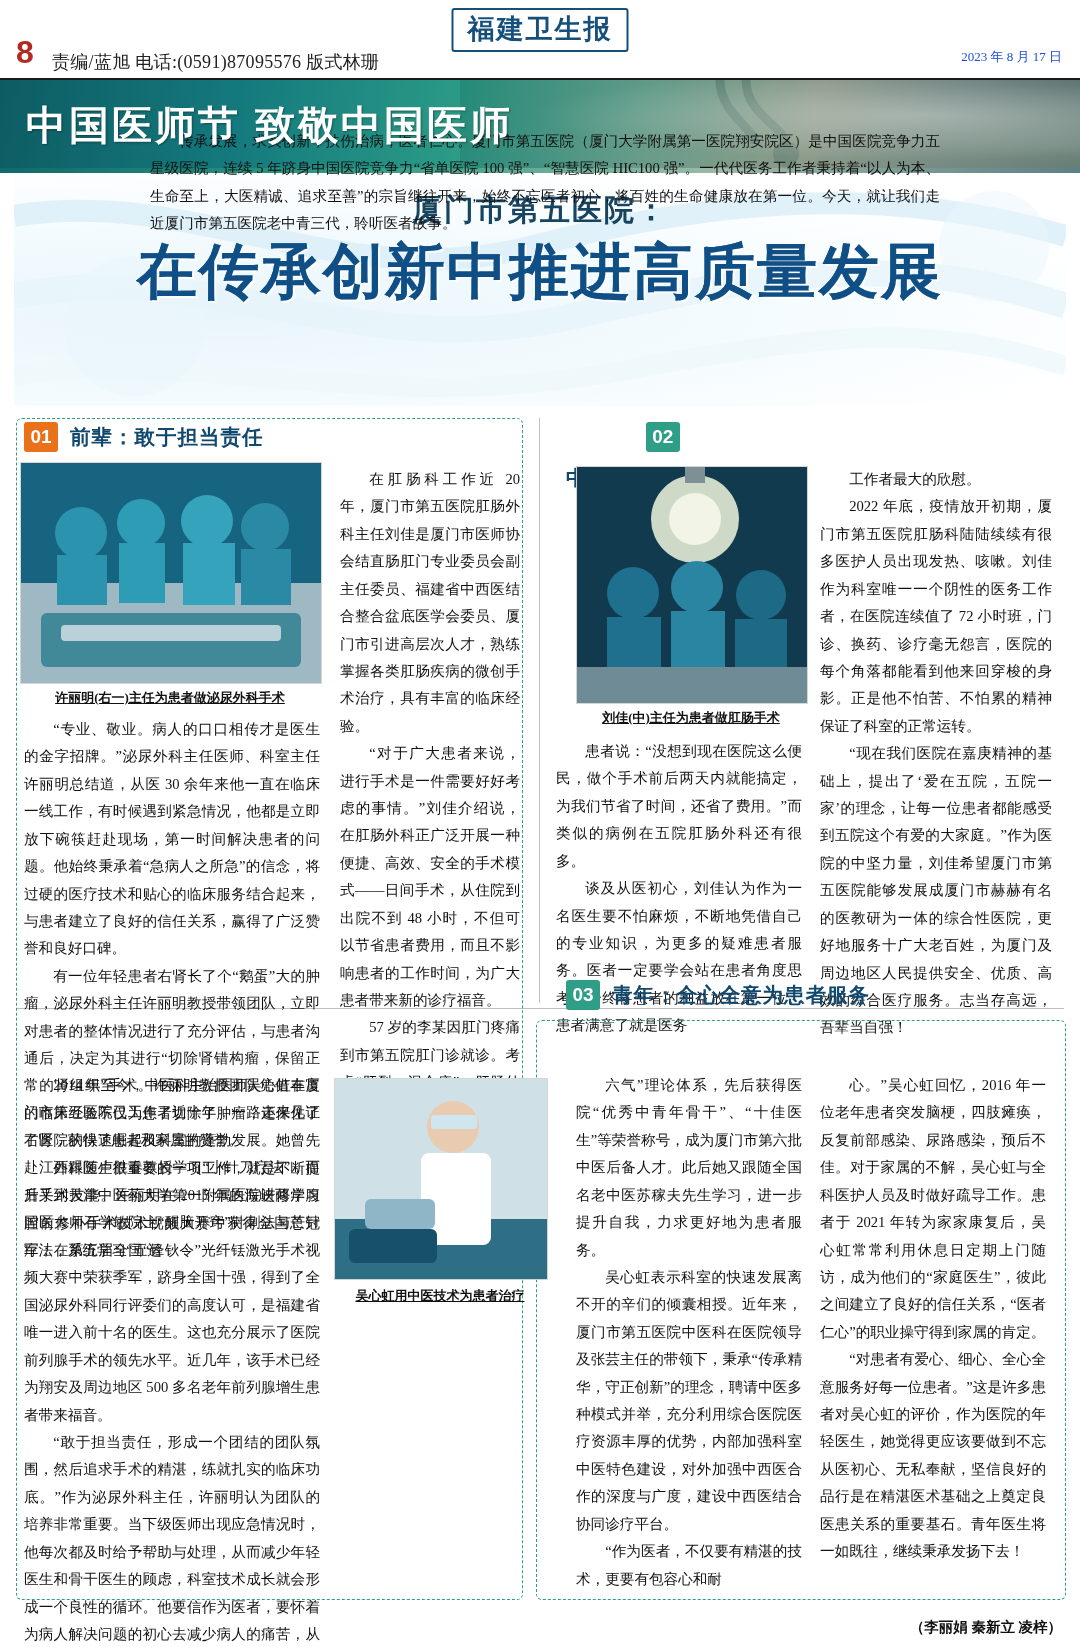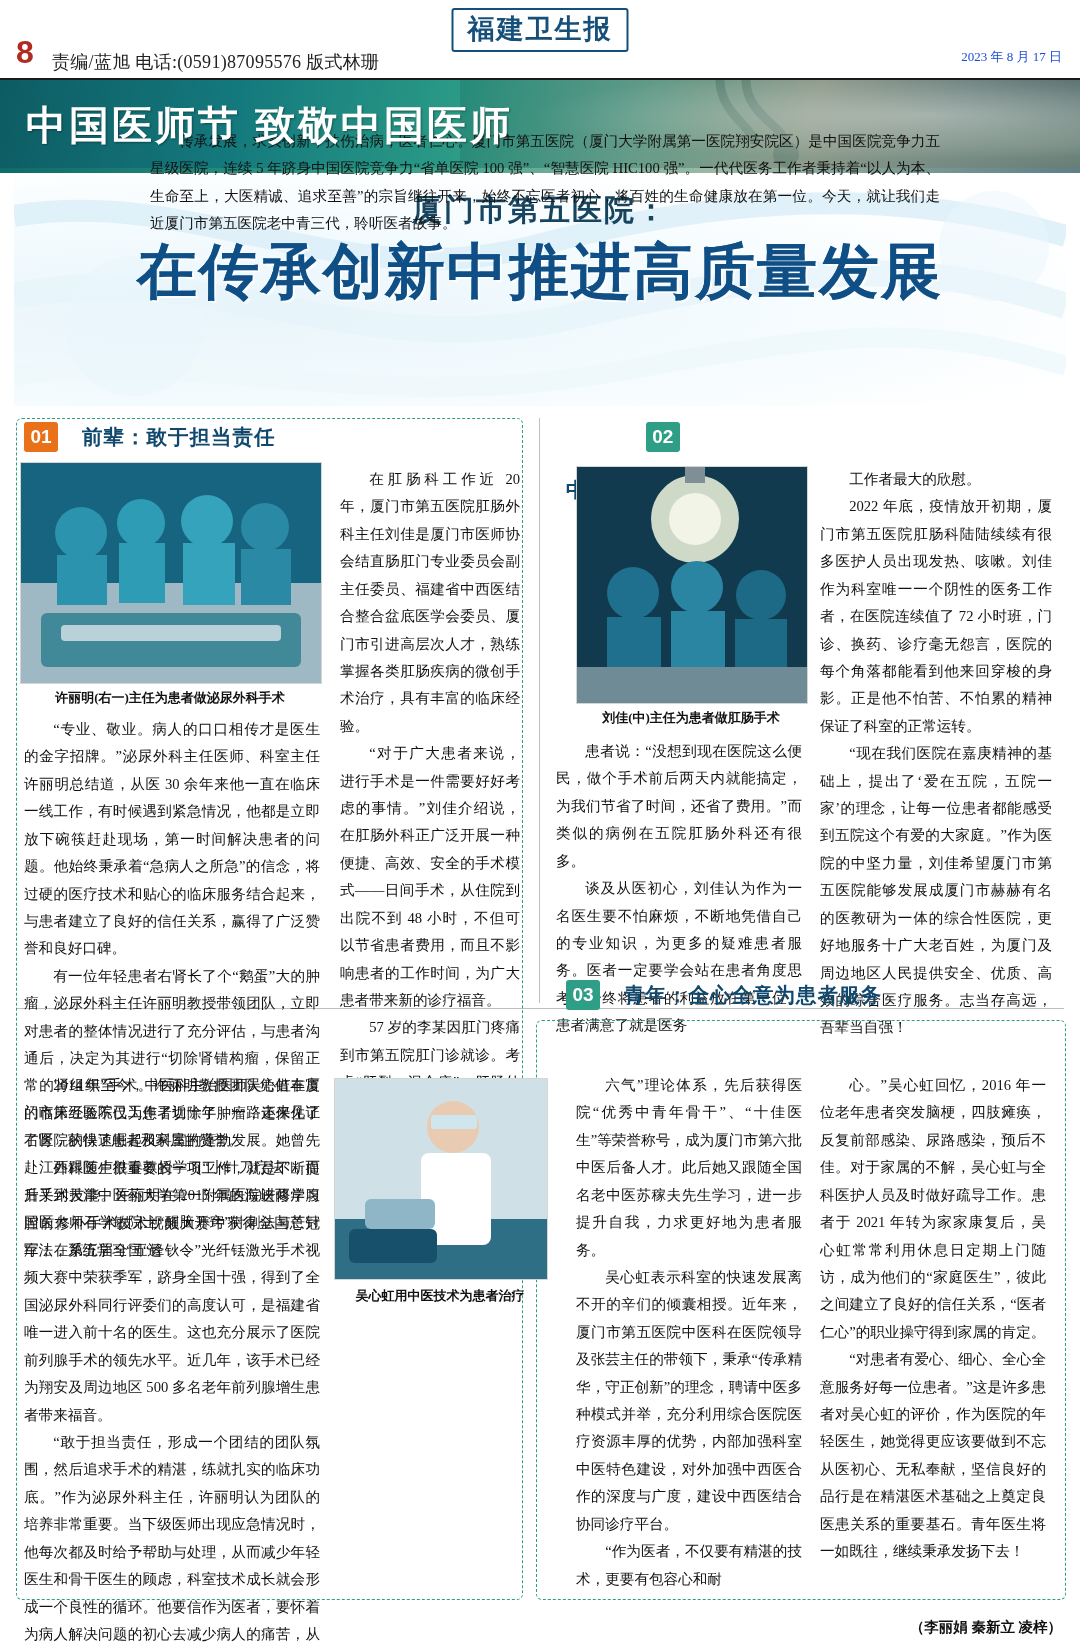--- a/index.html
+++ b/index.html
@@ -94,40 +94,41 @@
     font-size:15.2px;line-height:1.95;color:#111;text-align:justify;
     text-indent:2em;
   }
 
   
   .col-text{
     font-size:14.6px;line-height:1.88;text-align:justify;color:#111;
   }
   .col-text p{margin:0;text-indent:2em;}
 
-  .sec-head{position:absolute;display:flex;align-items:center;gap:24px;}
+  .sec-head{position:absolute;display:flex;align-items:center;gap:12px;}
   .sec-num{
     width:34px;height:30px;line-height:30px;text-align:center;
     background:#e8711a;color:#fff;font-weight:bold;font-size:19px;
     font-family:"Liberation Sans",sans-serif;border-radius:3px;
   }
   .sec-num.green{background:#2f9e86;}
   .sec-title{
     font-size:20.5px;font-weight:bold;color:#11486e;letter-spacing:1px;
   }
 
   .dashed-box{
     position:absolute;border:1px dashed #2f9e86;border-radius:6px;
   }
 
   
   .photo{position:absolute;overflow:hidden;border:1px solid #d5d5d5;}
   .cap{
     position:absolute;text-align:center;font-size:13px;font-weight:bold;color:#111;
     line-height:1.5;
+    text-decoration:underline;
   }
 
   .rule-v{position:absolute;width:1px;background:#bfbfbf;}
   .rule-h{position:absolute;height:1px;background:#bfbfbf;}
 
   .byline{
     position:absolute;right:18px;bottom:10px;font-size:14.5px;font-weight:bold;color:#111;
   }
 </style>
 </head>

